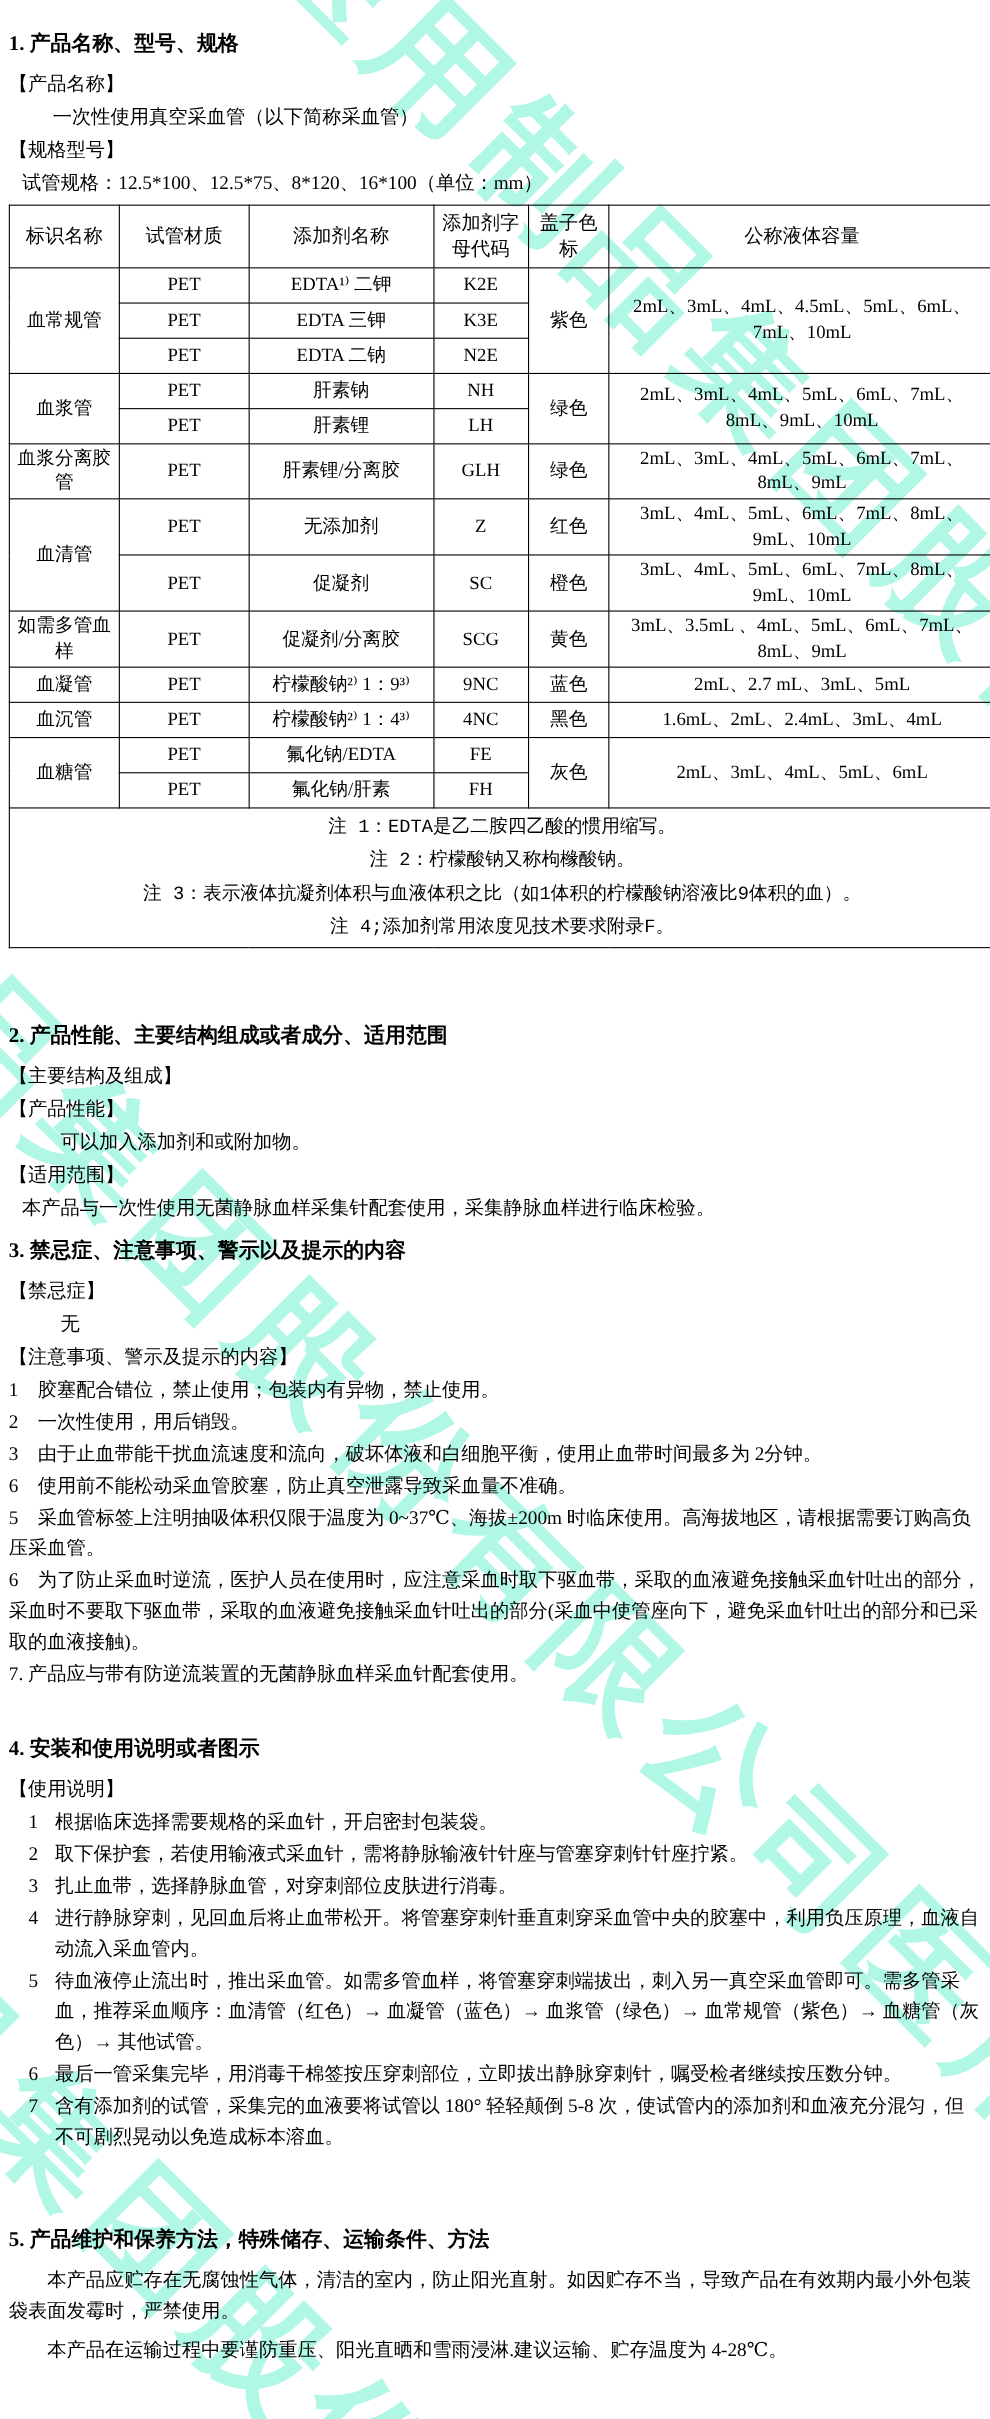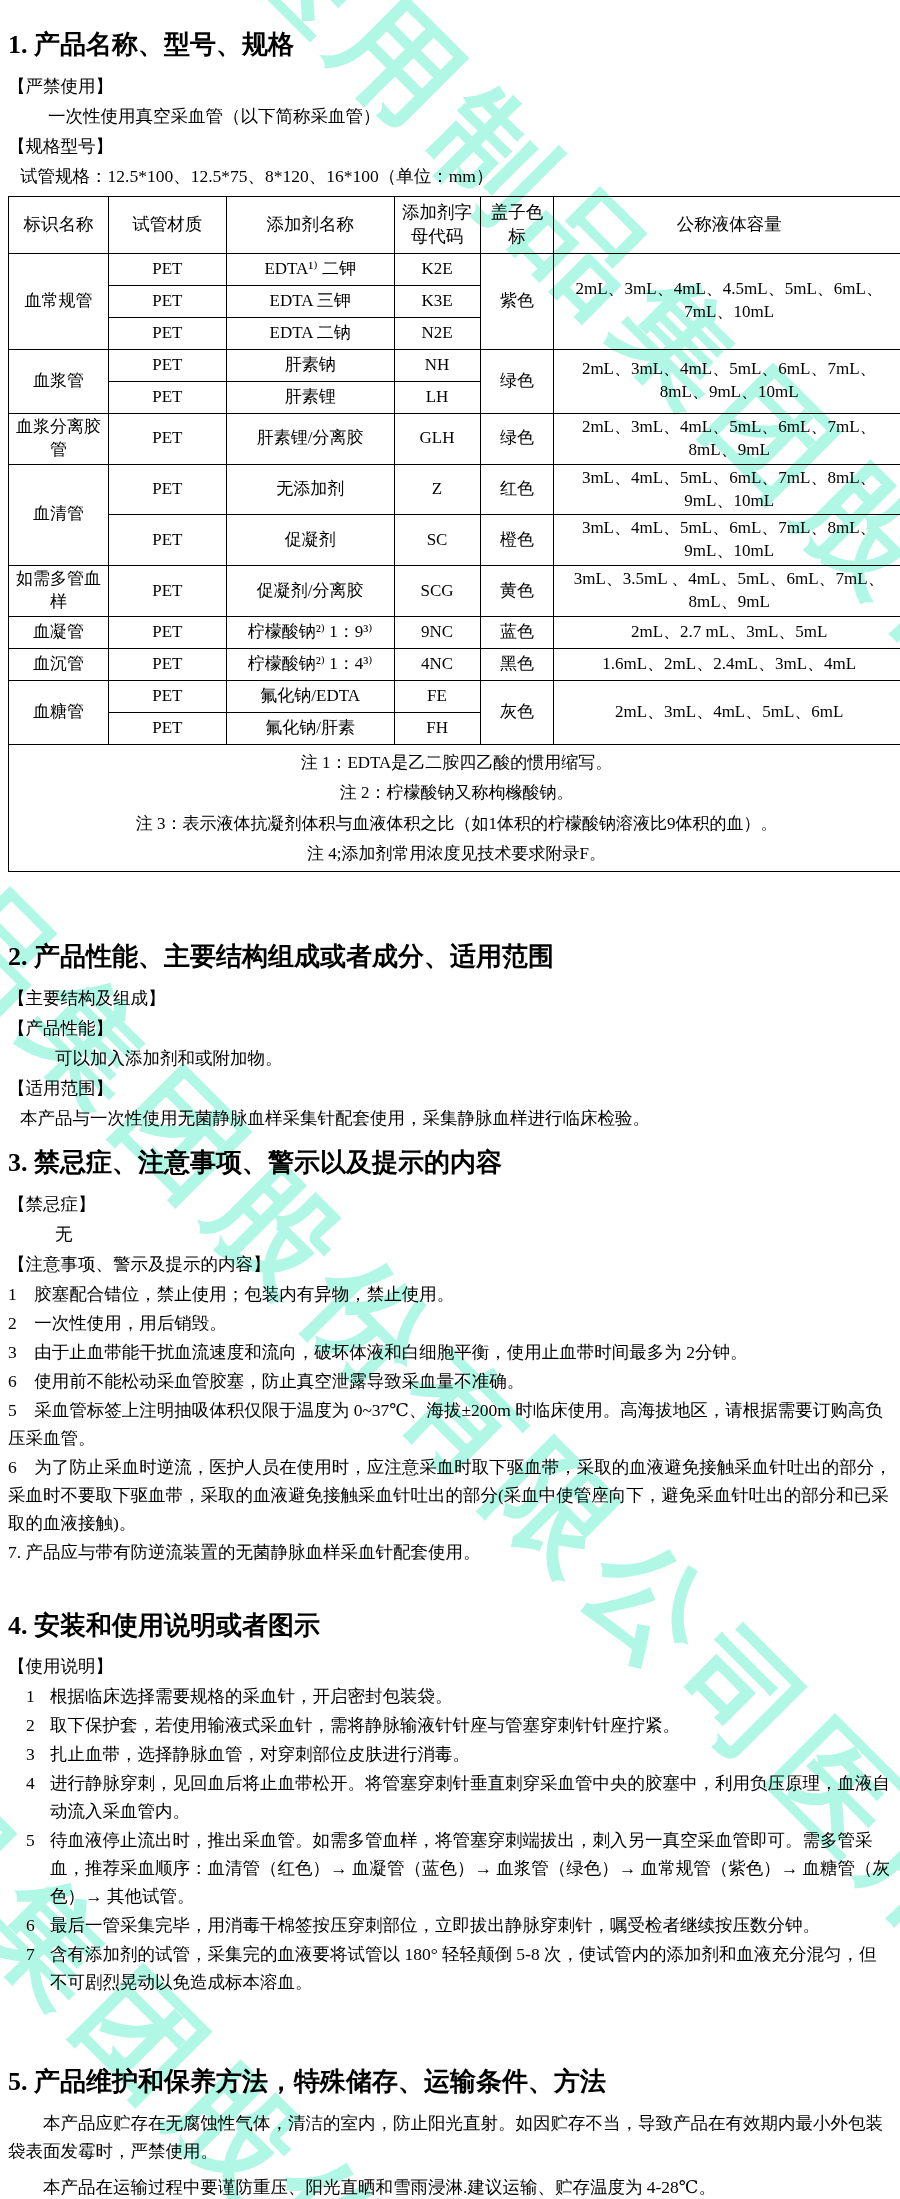--- a/index.html
+++ b/index.html
@@ -14,41 +14,41 @@
     font-family:"Liberation Sans","DejaVu Sans",sans-serif;
     font-size:118px; letter-spacing:14px; color:rgba(111,241,208,0.55);
     transform:rotate(45deg); transform-origin:left top;
   }
   .wm1 { left:330px; top:-140px; }
   .wm2 { left:-260px; top:560px; }
   .wm3 { left:-300px; top:1460px; }
   .page { position:relative; z-index:1; padding:26px 8px 0 8px; }
 
   .h-sec {
-    font-size:26px; font-weight:700; margin:0 0 8px 0; line-height:1.45;
+    font-size:19px; font-weight:700; margin:0 0 8px 0; line-height:1.45;
     font-family:"Liberation Serif","DejaVu Serif",serif;
   }
   .lbl { margin:2px 0; }
   .ind1 { text-indent:1.6em; }
   .ind2 { text-indent:2em; }
   .para { margin:2px 12px; }
 
   table.spec {
     border-collapse:collapse; width:897px; margin-top:6px;
     font-size:17px; line-height:1.35;
   }
   table.spec td, table.spec th {
     border:1.6px solid #000; text-align:center; vertical-align:middle;
     padding:2px 3px; font-weight:400;
   }
   table.spec th { height:52px; font-size:17.5px; }
   table.spec td { height:27px; }
   td.vol { text-align:left; padding-left:7px; }
   td.notes-cell { text-align:left; padding:6px 6px 10px 34px; line-height:1.72; font-size:17px; height:auto; }
-  .note-line { margin:1px 0; }
+  .note-line { margin:1px 0;font-family:Liberation Mono, monospace; }
 
   .gap-l { height:66px; }
   .gap-m { height:40px; }
 
   .s3-item { margin:1px 0; }
   .s4-block { margin-left:18px; }
   .s4-item { display:flex; margin:1px 0; }
   .s4-item .num { flex:0 0 24px; text-align:left; }
   .s4-item .txt { flex:1; }
   .s5 p { margin:8px 0; }
@@ -58,21 +58,21 @@
 
 <div class="wm-layer">
   <div class="wm wm1">医用制品集团股份有限公司医用制品集团股份有限公司</div>
   <div class="wm wm2">医用制品集团股份有限公司医用制品集团股份有限公司</div>
   <div class="wm wm3">医用制品集团股份有限公司医用制品集团股份有限公司</div>
 </div>
 
 <div class="page">
 
   <div class="h-sec">1. 产品名称、型号、规格</div>
-  <div class="lbl">【严禁使用】</div>
+  <div class="lbl">【产品名称】</div>
   <div class="para ind1">一次性使用真空采血管（以下简称采血管）</div>
   <div class="lbl">【规格型号】</div>
   <div class="para">试管规格：12.5*100、12.5*75、8*120、16*100（单位：mm）</div>
 
   <table class="spec">
     <colgroup>
       <col style="width:100px">
         <col style="width:118px">
         <col style="width:168px">
       <col style="width:86px">

